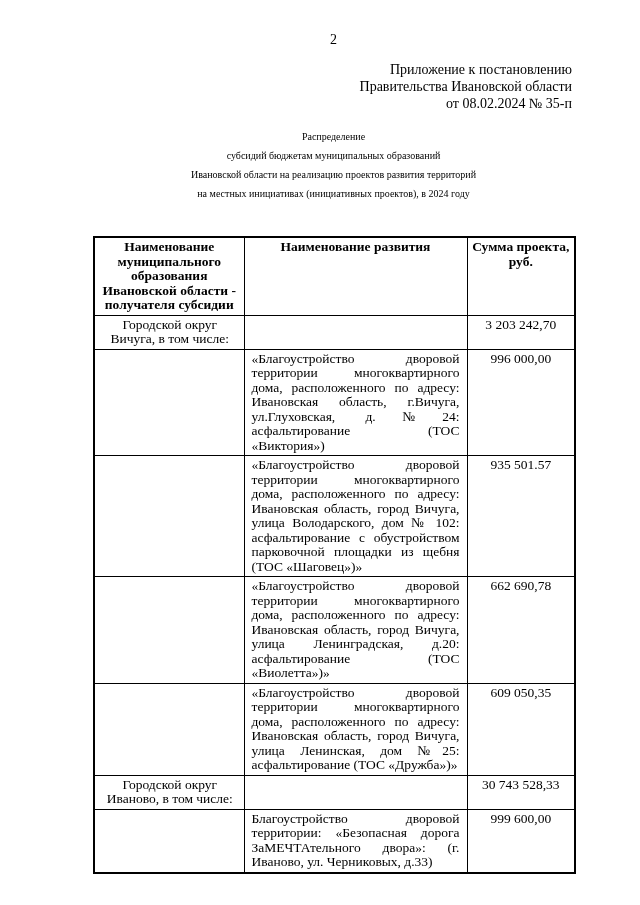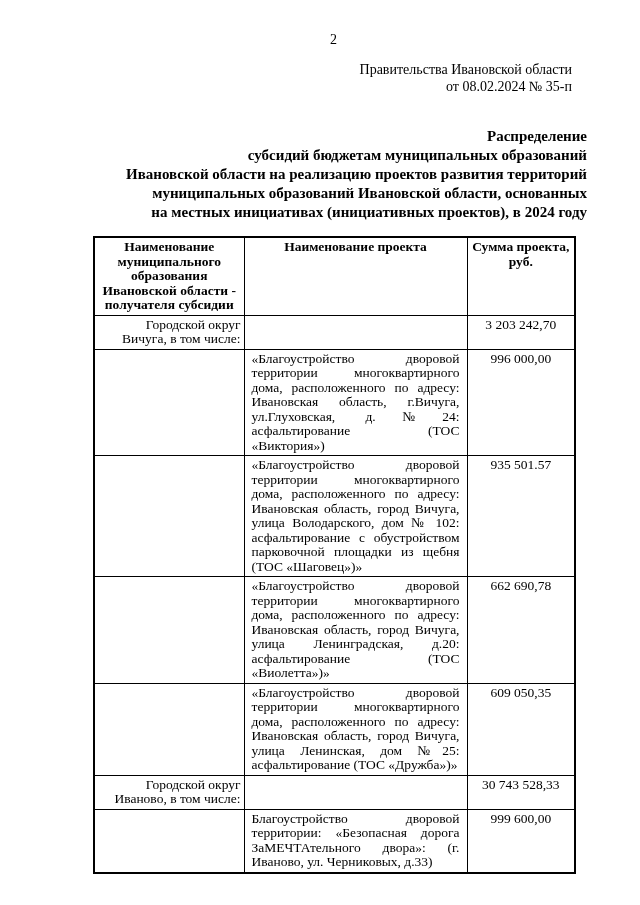--- a/index.html
+++ b/index.html
@@ -32,23 +32,23 @@
     width: 479px;
     text-align: right;
     font-size: 14px;
     line-height: 17px;
   }
   .doc-title {
     position: absolute;
     top: 127px;
     left: 80px;
     width: 507px;
-    text-align: right;
-    font-weight: bold;
-    font-size: 15px;
+    text-align: center;
+    font-weight: normal;
+    font-size: 10px;
     line-height: 19px;
   }
   table.doc-table {
     position: absolute;
     top: 236px;
     left: 93px;
     width: 481px;
     border-collapse: collapse;
     table-layout: fixed;
     font-size: 13.5px;
@@ -64,21 +64,21 @@
     overflow: hidden;
   }
   .doc-table th {
     font-weight: bold;
     text-align: center;
     padding: 2px 3px;
     margin-left: 8px;
   }
   .doc-table th.h-col1 { height: 72px; }
   td.municipality-cell {
-    text-align: right;
+    text-align: center;
     padding: 2px 3px 2px 4px;
   }
   td.project-cell {
     text-align: justify;
     text-align-last: left;
     padding: 2px 7px 2px 7px;
   }
   td.amount-cell {
     text-align: center;
     padding: 2px 2px;
@@ -86,42 +86,42 @@
   }
 </style>
 </head>
 <body>
 
 <div class="page">
 
   <div class="page-number">2</div>
 
   <div class="appendix">
+    <div>Приложение к постановлению</div>
     <div>Правительства Ивановской области</div>
     <div>от 08.02.2024 № 35-п</div>
   </div>
 
   <div class="doc-title">
     <div>Распределение</div>
     <div>субсидий бюджетам муниципальных образований</div>
     <div>Ивановской области на реализацию проектов развития территорий</div>
-    <div>муниципальных образований Ивановской области, основанных</div>
     <div>на местных инициативах (инициативных проектов), в 2024 году</div>
   </div>
 
   <table class="doc-table">
     <colgroup>
       <col class="c1">
         <col class="c2">
         <col class="c3">
     </colgroup>
     <thead>
       <tr>
         <th class="h-col1">Наименование муниципального образования Ивановской области - получателя субсидии</th>
-        <th>Наименование проекта</th>
+        <th>Наименование развития</th>
         <th>Сумма проекта, руб.</th>
       </tr>
     </thead>
     <tbody>
       <tr>
         <td class="municipality-cell">Городской округ Вичуга, в том числе:</td>
         <td class="project-cell"></td>
         <td class="amount-cell">3 203 242,70</td>
       </tr>
       <tr>

